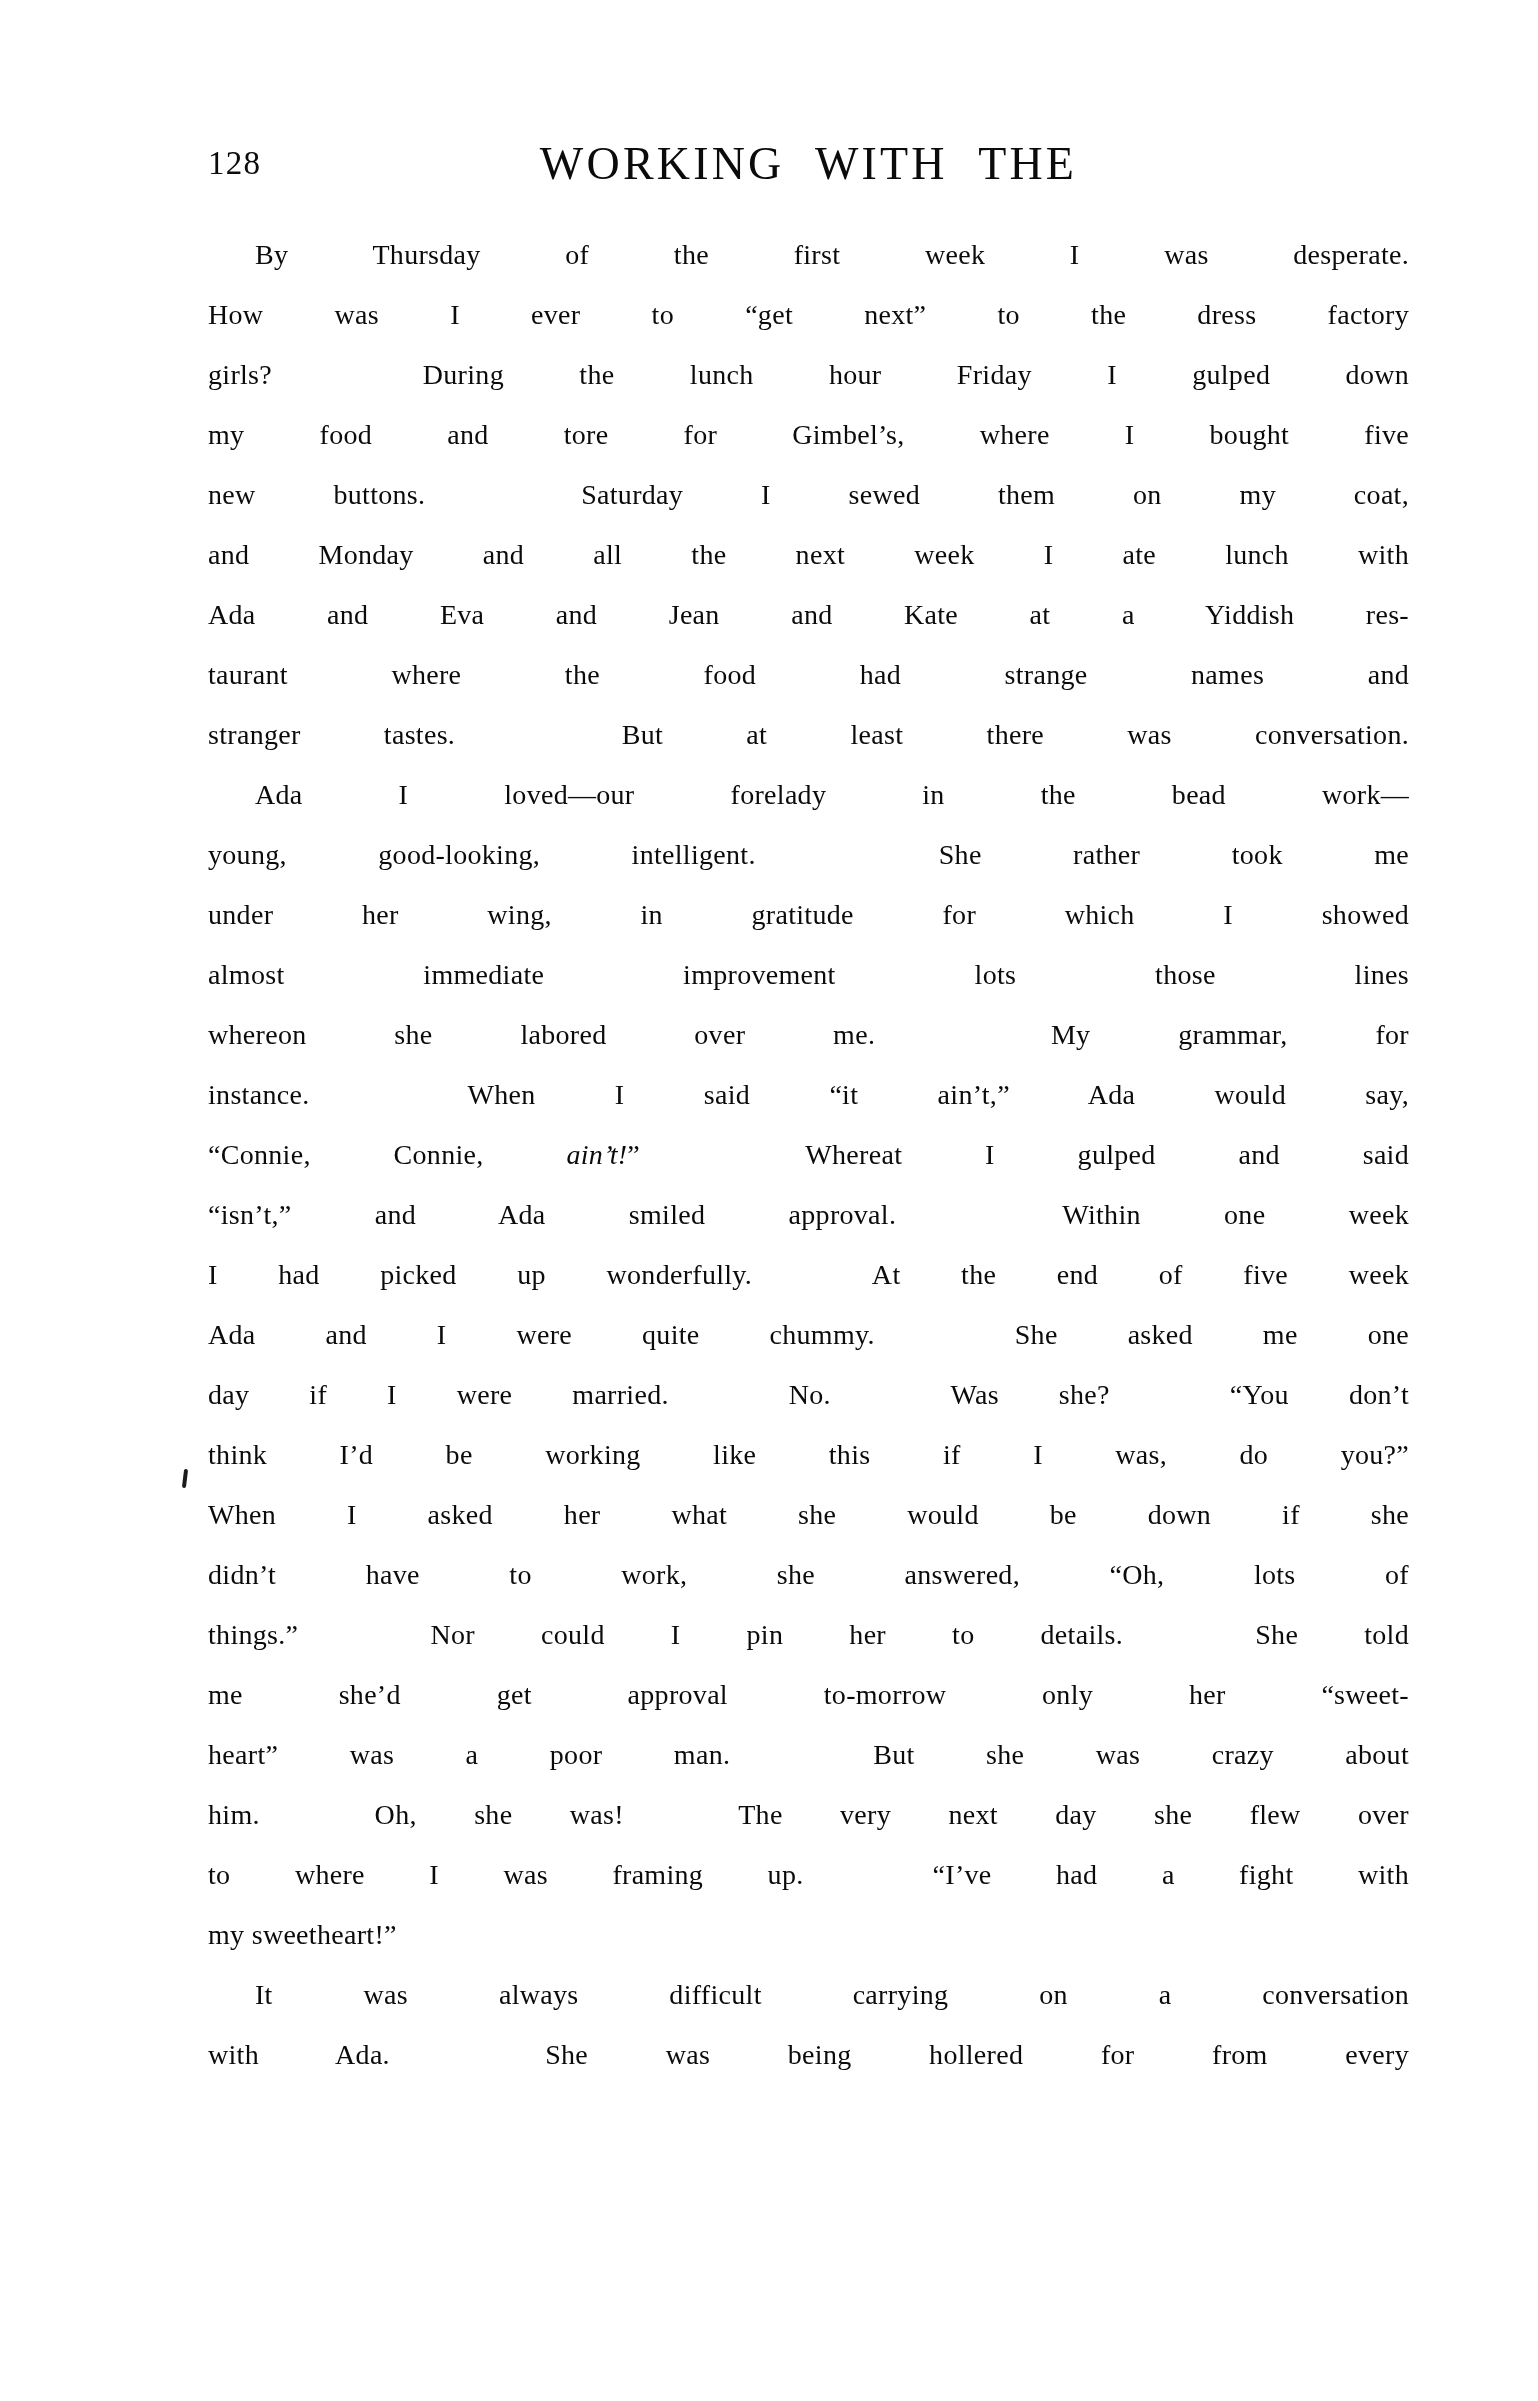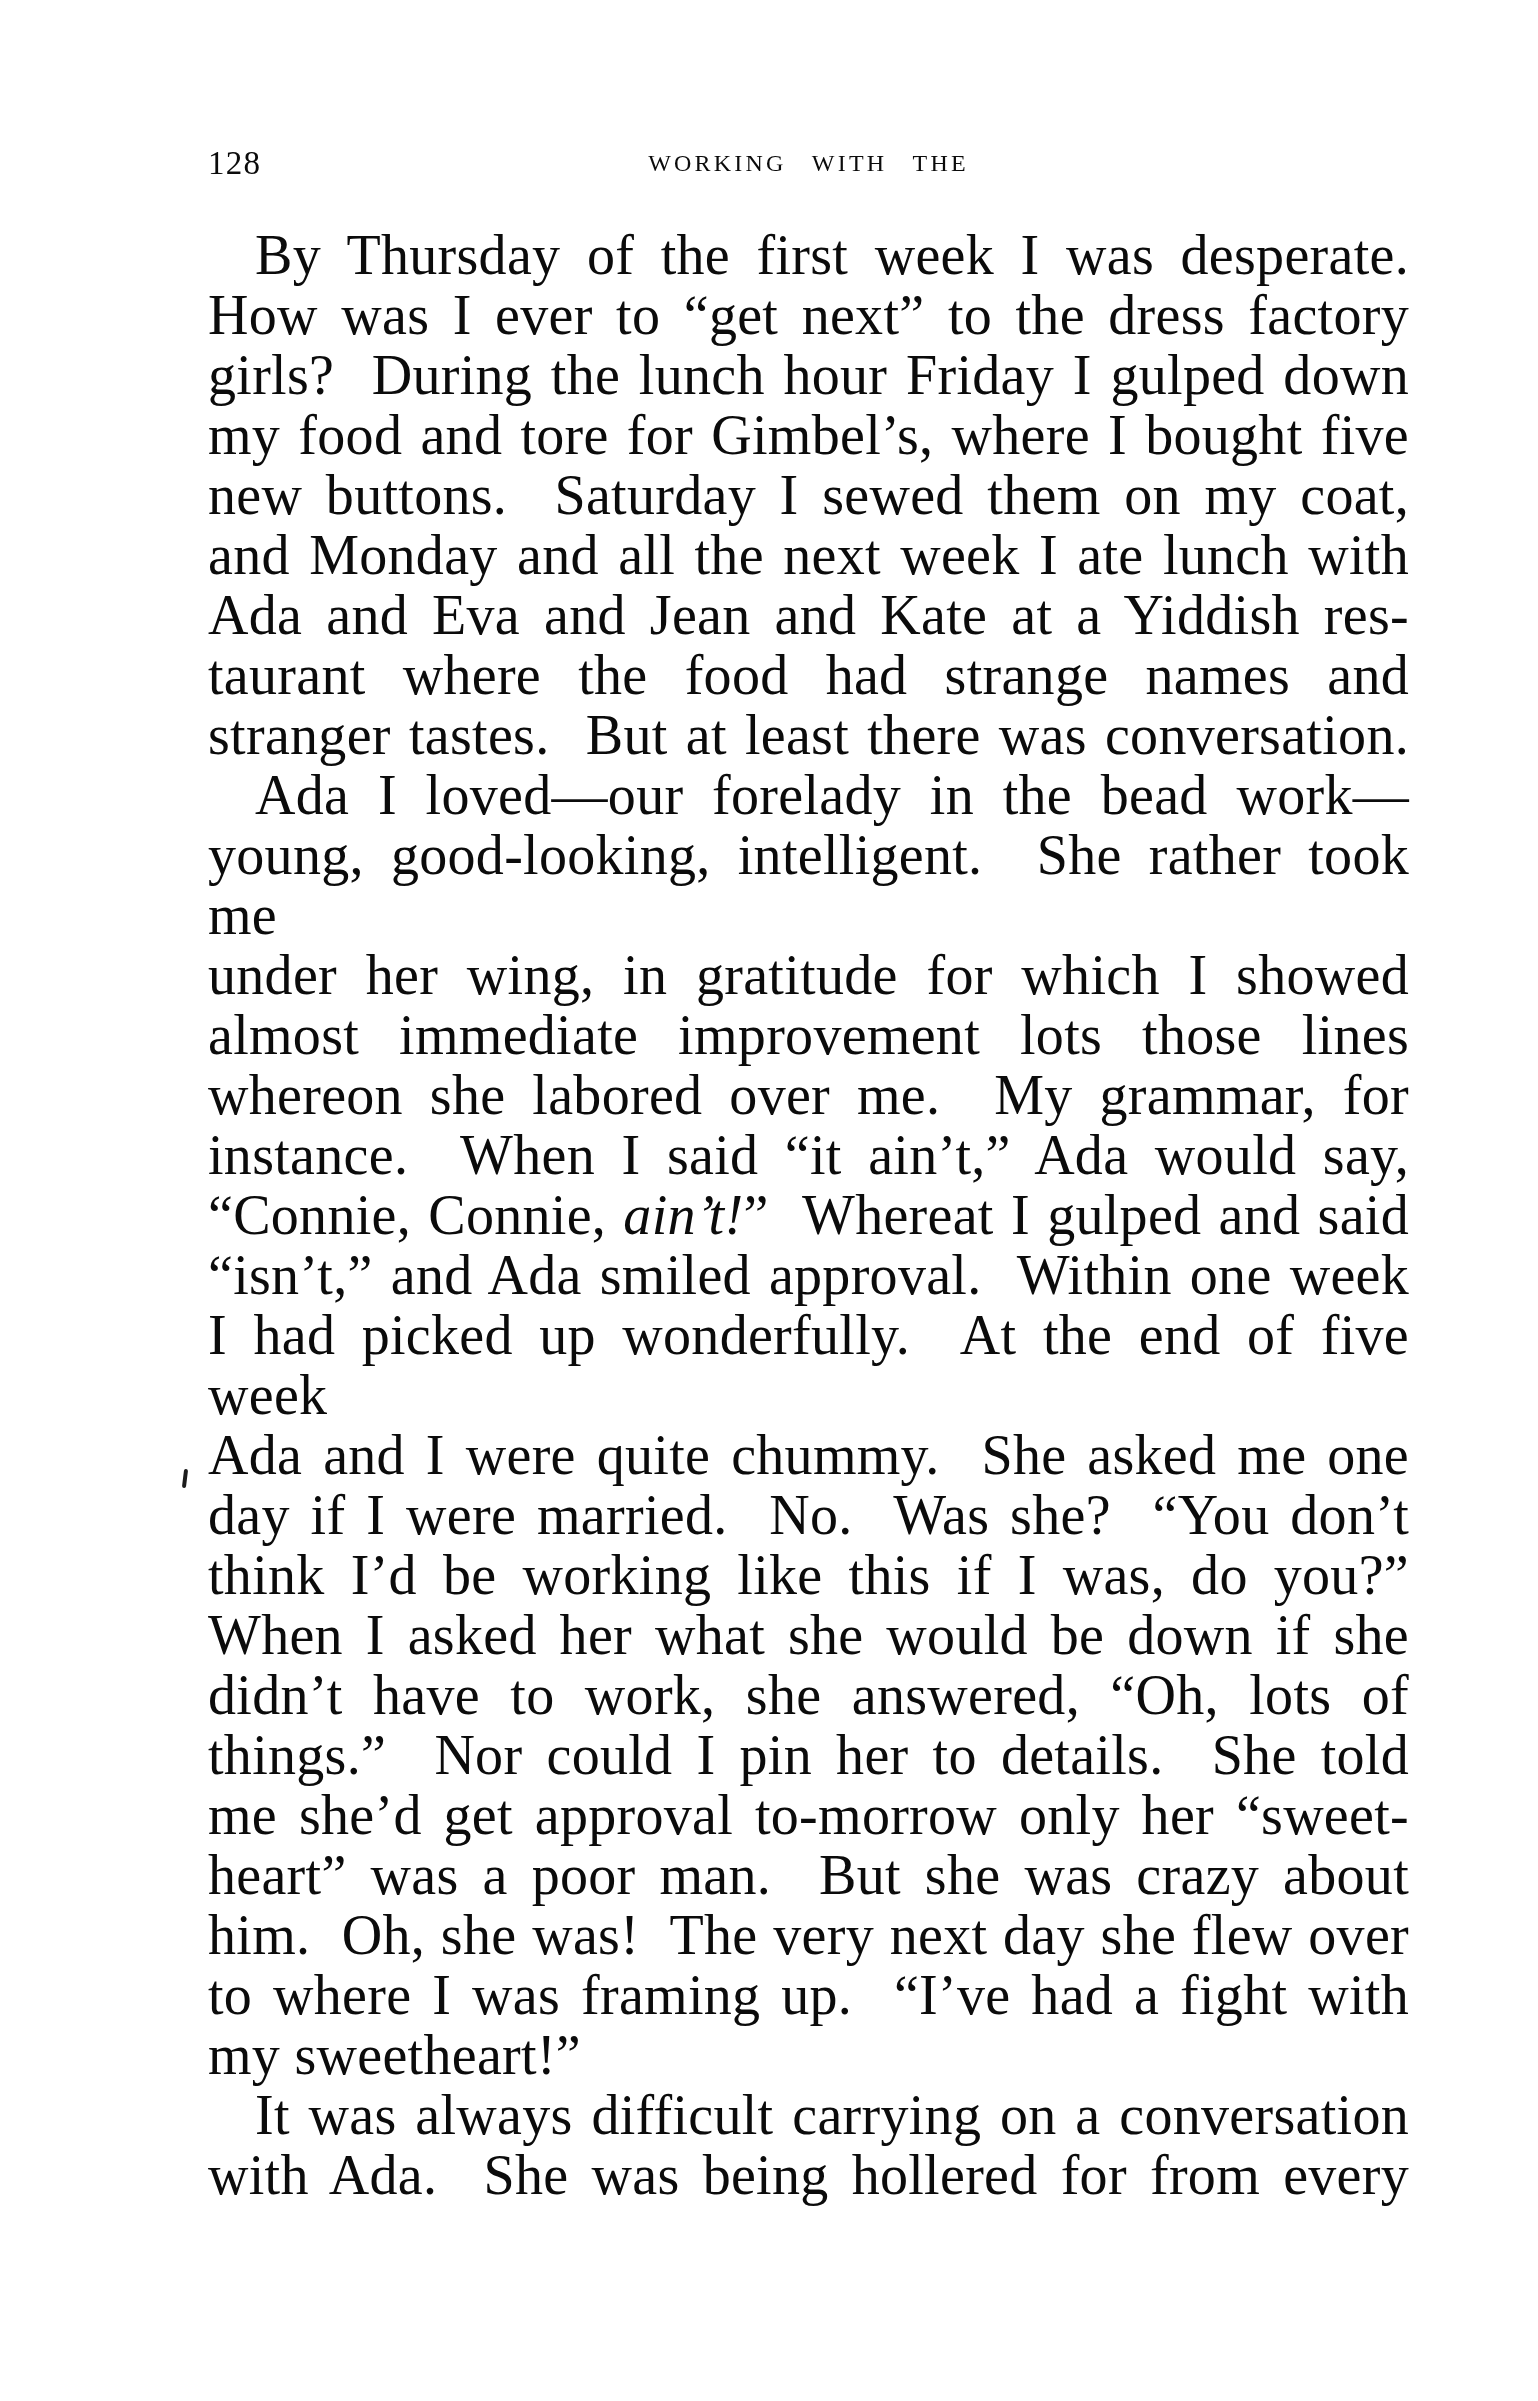--- a/index.html
+++ b/index.html
@@ -26,34 +26,34 @@
     position: absolute;
     left: 0;
     top: 0;
     font-size: 33px;
     line-height: 51px;
     letter-spacing: 1.3px;
   }
   .running-head {
     display: block;
     text-align: center;
-    font-size: 24px;
+    font-size: 46px;
     line-height: 51px;
     letter-spacing: 3.2px;
     word-spacing: 16.5px;
     white-space: nowrap;
   }
   .body-text {
     position: absolute;
     left: 208px;
     top: 225px;
     width: 1201px;
   }
   .line {
-    font-size: 56px;
+    font-size: 28px;
     line-height: 60px;
     white-space: pre-wrap;
     text-align: justify;
     text-align-last: justify;
     letter-spacing: 0.3px;
   }
   .line.indent {
     text-indent: 47px;
   }
   .line.short {

